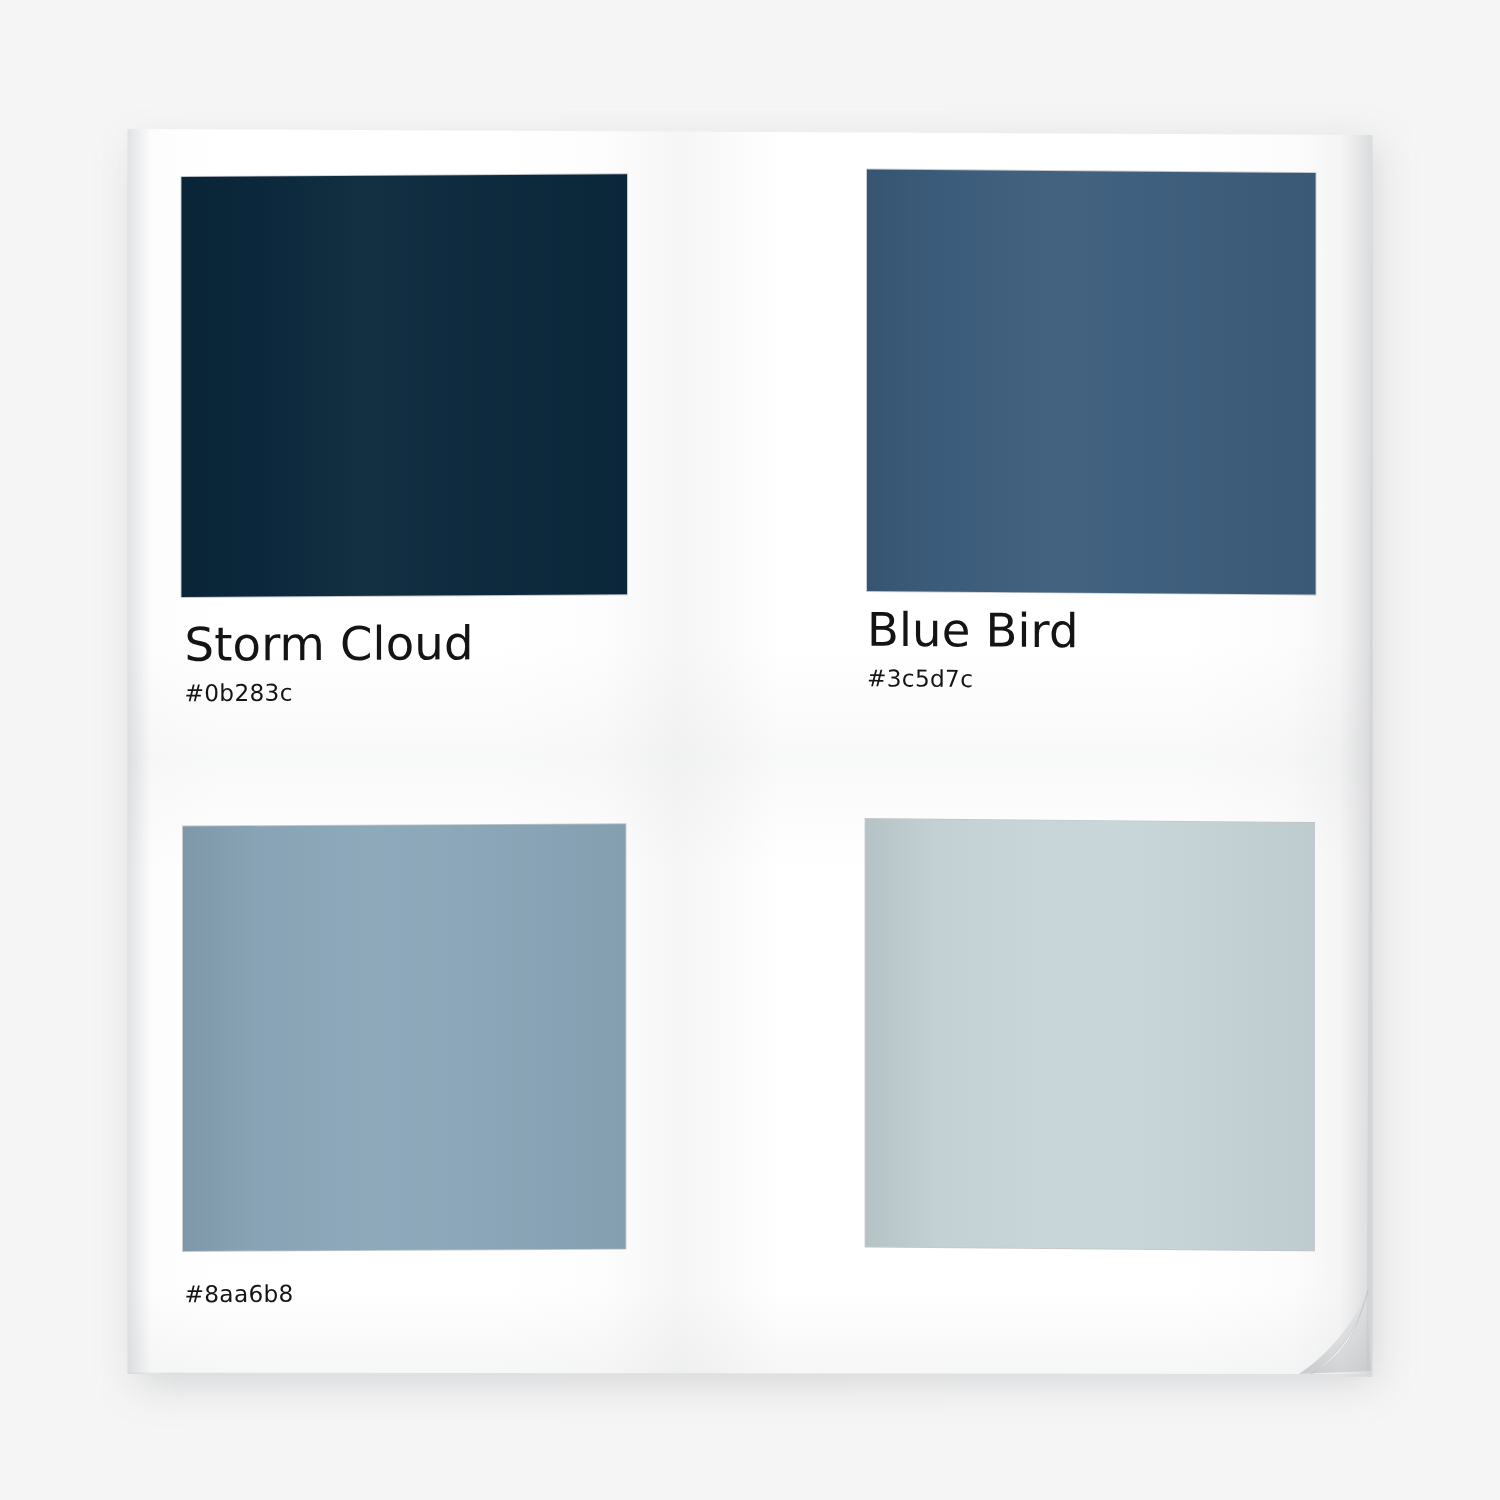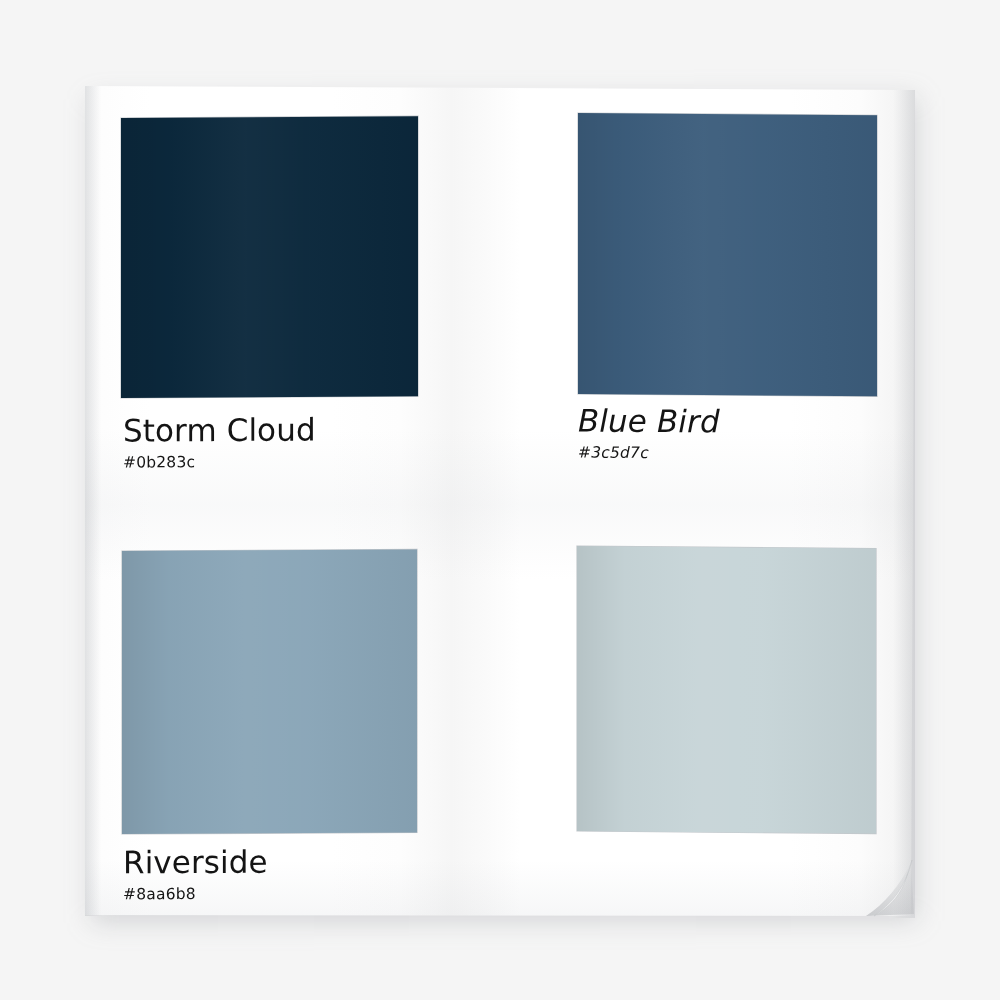--- a/index.html
+++ b/index.html
@@ -137,21 +137,21 @@
     font-size: 15.5px;
     font-weight: 400;
     line-height: 1.0;
     margin-top: 9px;
     letter-spacing: 0.2px;
     white-space: nowrap;
     color: #151515;
   }
 
   #caption-storm-cloud { left: 123px; top: 415px; transform: skewY(-0.3deg); }
-  #caption-blue-bird   { left: 578px; top: 406px; transform: skewY(0.4deg); font-style: italic; }
+  #caption-blue-bird   { left: 578px; top: 406px; transform: skewY(0.4deg); }
   #caption-riverside   { left: 123px; top: 847px; transform: skewY(-0.25deg); }
   #caption-harbor-mist { left: 578px; top: 840px; transform: skewY(0.45deg); }
 
   
   .page-curl {
     position: absolute;
     left: 862px;
     top: 858px;
     width: 58px;
     height: 62px;
@@ -199,21 +199,20 @@
   </div>
   <div class="caption" id="caption-blue-bird">
     <div class="name">Blue Bird</div>
     <div class="hex">#3c5d7c</div>
   </div>
 
   <div class="swatch" id="swatch-riverside" style="background-color: rgb(138, 166, 184);">
     <div class="sheen"></div>
   </div>
   <div class="caption" id="caption-riverside">
-    <div class="name">Riverside</div>
     <div class="hex">#8aa6b8</div>
   </div>
 
   <div class="swatch" id="swatch-harbor-mist" style="background-color: rgb(199, 213, 216);">
     <div class="sheen"></div>
   </div>
 
   <svg class="page-curl" viewBox="0 0 58 62" xmlns="http://www.w3.org/2000/svg">
     <defs>
       <linearGradient id="curlGrad" x1="0" y1="0" x2="1" y2="1">

